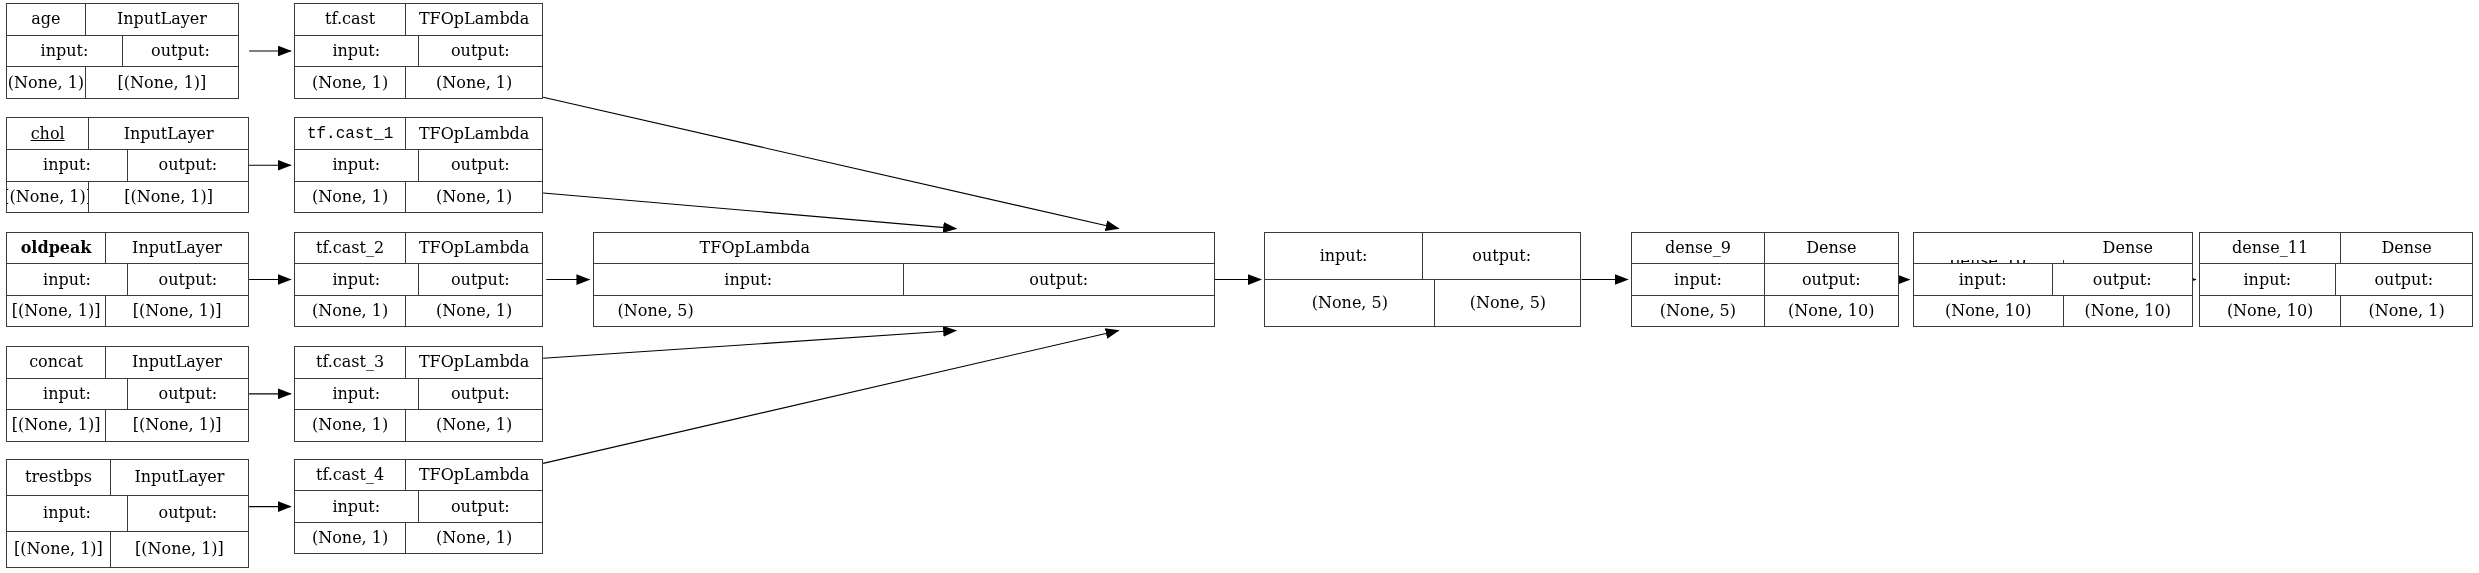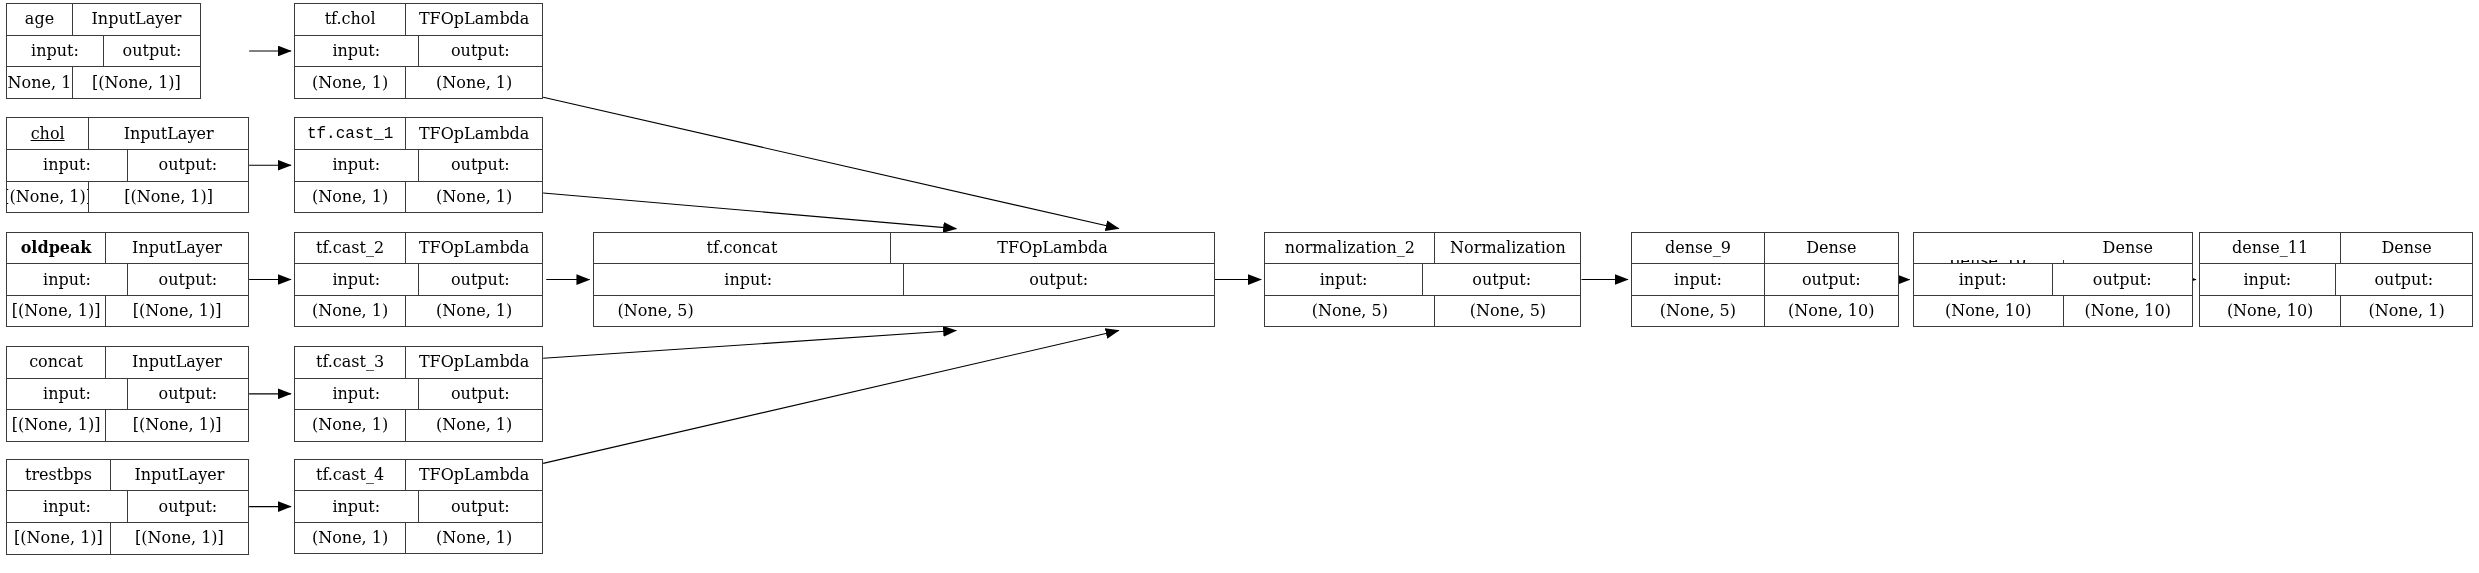--- a/index.html
+++ b/index.html
@@ -78,37 +78,37 @@
         <line x1="353" y1="181" x2="381" y2="181" stroke="#000000" stroke-width="1.1" vector-effect="non-scaling-stroke" marker-end="url(#arrowhead)"></line>
         <line x1="351" y1="232" x2="618" y2="214" stroke="#000000" stroke-width="1.1" vector-effect="non-scaling-stroke" marker-end="url(#arrowhead)"></line>
         <line x1="351" y1="300" x2="723" y2="214" stroke="#000000" stroke-width="1.1" vector-effect="non-scaling-stroke" marker-end="url(#arrowhead)"></line>
         <line x1="785" y1="181" x2="815" y2="181" stroke="#000000" stroke-width="1.1" vector-effect="non-scaling-stroke" marker-end="url(#arrowhead)"></line>
         <line x1="1022" y1="181" x2="1052" y2="181" stroke="#000000" stroke-width="1.1" vector-effect="non-scaling-stroke" marker-end="url(#arrowhead)"></line>
         <line x1="1227" y1="181" x2="1234" y2="181" stroke="#000000" stroke-width="1.1" vector-effect="non-scaling-stroke" marker-end="url(#arrowhead)"></line>
         <line x1="1417" y1="181" x2="1419" y2="181" stroke="#000000" stroke-width="1.1" vector-effect="non-scaling-stroke" marker-end="url(#arrowhead)"></line>
       </g>
   </svg>
   <div id="nodes-layer">
-      <div class="node" style="left: 6.18976px; top: 3.08895px; width: 195px; height: 95.7574px;">
+      <div class="node" style="left: 6.18976px; top: 3.08895px; width: 233px; height: 95.7574px;">
         <div class="node-row r-title">
           <div class="cell sep" style="flex: 0 0 34%;">age</div>
           <div class="cell" style="flex: 0 0 66%;">InputLayer</div>
         </div>
         <div class="node-row r-mid">
           <div class="cell sep" style="flex: 0 0 50%;">input:</div>
           <div class="cell" style="flex: 0 0 50%;">output:</div>
         </div>
         <div class="node-row">
           <div class="cell sep" style="flex: 0 0 34%;">[(None, 1)]</div>
           <div class="cell" style="flex: 0 0 66%;">[(None, 1)]</div>
         </div>
       </div>
       <div class="node" style="left: 294.014px; top: 3.08895px; width: 249.138px; height: 95.7574px;">
         <div class="node-row r-title">
-          <div class="cell sep" style="flex: 0 0 45%;">tf.chol</div>
+          <div class="cell sep" style="flex: 0 0 45%;">tf.cast</div>
           <div class="cell" style="flex: 0 0 55%;">TFOpLambda</div>
         </div>
         <div class="node-row r-mid">
           <div class="cell sep" style="flex: 0 0 50%;">input:</div>
           <div class="cell" style="flex: 0 0 50%;">output:</div>
         </div>
         <div class="node-row">
           <div class="cell sep" style="flex: 0 0 45%;">(None, 1)</div>
           <div class="cell" style="flex: 0 0 55%;">(None, 1)</div>
         </div>
@@ -190,21 +190,21 @@
         </div>
         <div class="node-row r-mid">
           <div class="cell sep" style="flex: 0 0 50%;">input:</div>
           <div class="cell" style="flex: 0 0 50%;">output:</div>
         </div>
         <div class="node-row">
           <div class="cell sep" style="flex: 0 0 45%;">(None, 1)</div>
           <div class="cell" style="flex: 0 0 55%;">(None, 1)</div>
         </div>
       </div>
-      <div class="node" style="left: 6.18976px; top: 458.709px; width: 242.948px; height: 96px; text-align: right;">
+      <div class="node" style="left: 6.18976px; top: 458.709px; width: 242.948px; height: 109px; text-align: right;">
         <div class="node-row r-title">
           <div class="cell sep" style="flex: 0 0 43%;">trestbps</div>
           <div class="cell" style="flex: 0 0 57%;">InputLayer</div>
         </div>
         <div class="node-row r-mid">
           <div class="cell sep" style="flex: 0 0 50%;">input:</div>
           <div class="cell" style="flex: 0 0 50%;">output:</div>
         </div>
         <div class="node-row">
           <div class="cell sep" style="flex: 0 0 43%;">[(None, 1)]</div>
@@ -220,36 +220,31 @@
           <div class="cell sep" style="flex: 0 0 50%;">input:</div>
           <div class="cell" style="flex: 0 0 50%;">output:</div>
         </div>
         <div class="node-row">
           <div class="cell sep" style="flex: 0 0 45%;">(None, 1)</div>
           <div class="cell" style="flex: 0 0 55%;">(None, 1)</div>
         </div>
       </div>
       <div class="node" style="left: 592.67px; top: 231.671px; width: 622.071px; height: 95.7574px;">
         <div class="node-row r-title">
-          <div class="cell sep" style="flex: 0 0 48%;">tf.concat</div>
           <div class="cell" style="flex: 0 0 52%;">TFOpLambda</div>
         </div>
         <div class="node-row r-mid">
           <div class="cell sep" style="flex: 0 0 50%;">input:</div>
           <div class="cell" style="flex: 0 0 50%;">output:</div>
         </div>
         <div class="node-row">
           <div class="cell" style="flex: 0 0 20%;">(None, 5)</div>
         </div>
       </div>
       <div class="node" style="left: 1264.26px; top: 231.671px; width: 317.225px; height: 95.7574px;">
-        <div class="node-row r-title">
-          <div class="cell sep" style="flex: 0 0 54%;">normalization_2</div>
-          <div class="cell" style="flex: 0 0 46%;">Normalization</div>
-        </div>
         <div class="node-row r-mid">
           <div class="cell sep" style="flex: 0 0 50%;">input:</div>
           <div class="cell" style="flex: 0 0 50%;">output:</div>
         </div>
         <div class="node-row">
           <div class="cell sep" style="flex: 0 0 54%;">(None, 5)</div>
           <div class="cell" style="flex: 0 0 46%;">(None, 5)</div>
         </div>
       </div>
       <div class="node" style="left: 1631px; top: 231.671px; width: 267.707px; height: 95.7574px;">

